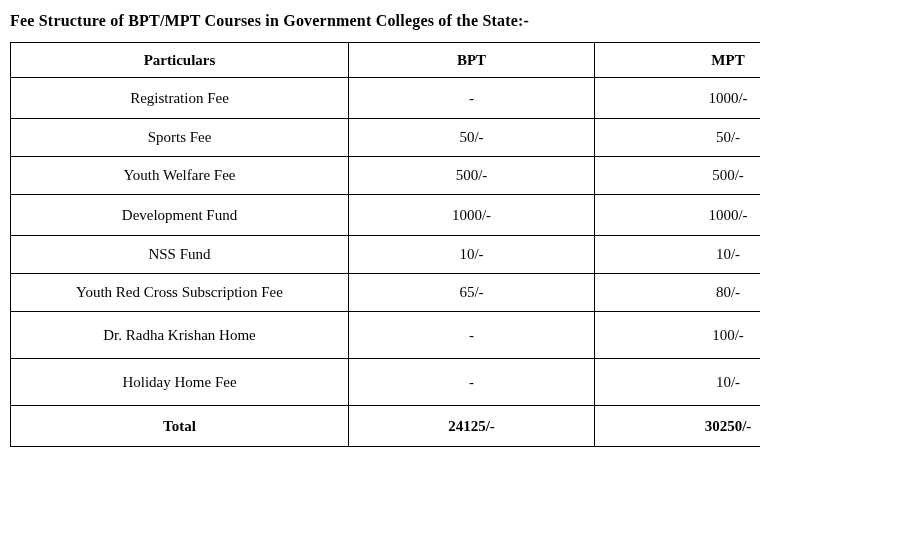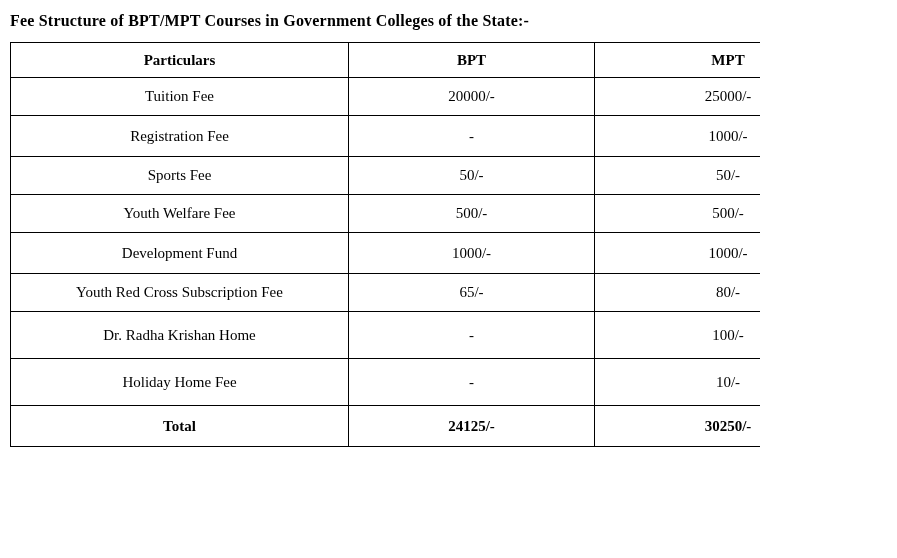--- a/index.html
+++ b/index.html
@@ -66,44 +66,44 @@
       <col class="col-mpt">
     </colgroup>
     <thead>
       <tr>
         <th>Particulars</th>
         <th>BPT</th>
         <th>MPT</th>
       </tr>
     </thead>
     <tbody>
-      <tr class="row-normal">
-        <td>Tuition Fee</td>
-        <td>20000/-</td>
-        <td>25000/-</td>
-      </tr>
       <tr class="row-medium">
         <td>Registration Fee</td>
         <td>-</td>
         <td>1000/-</td>
       </tr>
       <tr class="row-normal">
         <td>Sports Fee</td>
         <td>50/-</td>
         <td>50/-</td>
       </tr>
       <tr class="row-normal">
         <td>Youth Welfare Fee</td>
         <td>500/-</td>
         <td>500/-</td>
       </tr>
       <tr class="row-medium">
         <td>Development Fund</td>
         <td>1000/-</td>
         <td>1000/-</td>
+      </tr>
+      <tr class="row-normal">
+        <td>NSS Fund</td>
+        <td>10/-</td>
+        <td>10/-</td>
       </tr>
       <tr class="row-normal">
         <td>Youth Red Cross Subscription Fee</td>
         <td>65/-</td>
         <td>80/-</td>
       </tr>
       <tr class="row-tall">
         <td>Dr. Radha Krishan Home</td>
         <td>-</td>
         <td>100/-</td>

